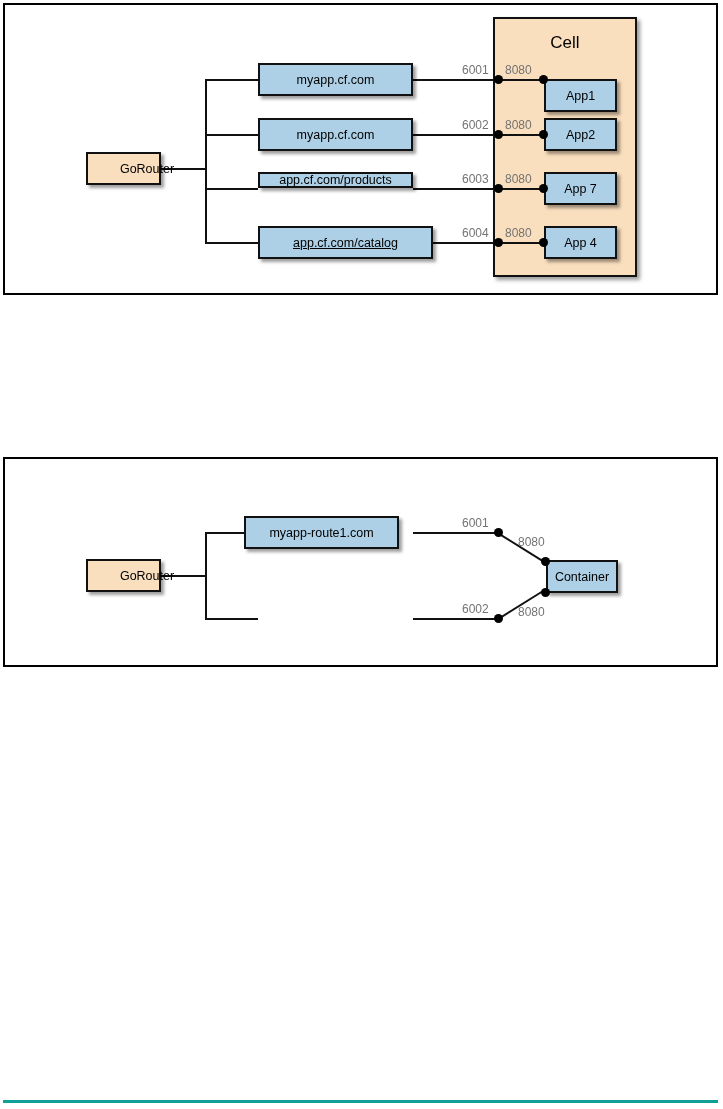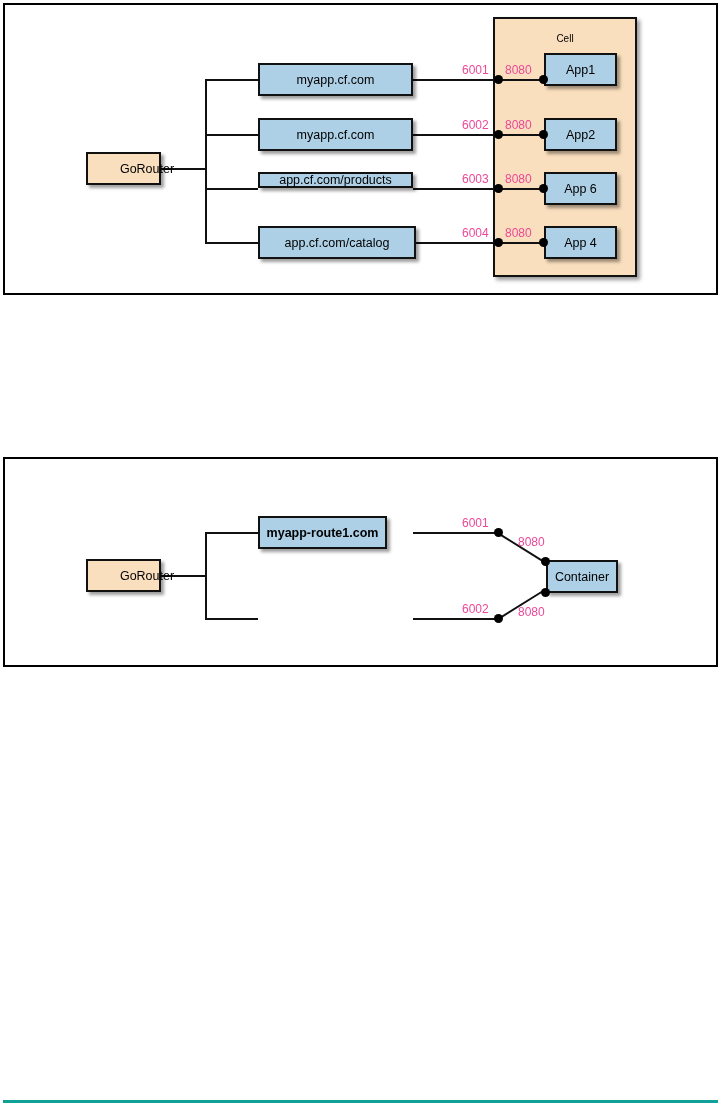--- a/index.html
+++ b/index.html
@@ -54,21 +54,21 @@
     border: 2px solid #111111;
     background: #fadfbe;
     box-shadow: 3px 3px 4px rgba(0,0,0,0.40);
     z-index: 1;
   }
   .region-title {
     position: absolute;
     left: 0;
     right: 0;
     text-align: center;
-    font-size: 10px;
+    font-size: 17px;
     color: #000000;
   }
 
   
   .line-h {
     position: absolute;
     height: 0;
     border-top: 2px solid #111111;
     z-index: 3;
   }
@@ -93,21 +93,21 @@
     height: 9px;
     border-radius: 50%;
     background: #000000;
     z-index: 6;
   }
 
   
   .port-label {
     position: absolute;
     font-size: 12px;
-    color: #ec4899;
+    color: #737373;
     white-space: nowrap;
     z-index: 6;
   }
 
   
   .caption {
     position: absolute;
     font-style: italic;
     font-size: 12.5px;
     color: #000000;
@@ -147,21 +147,21 @@
     <div class="line-h" style="left:200px; top:74px; width:53px;"></div>
     <div class="node node-blue" style="left:253px; top:58px; width:155px; height:33px;">
       <span>myapp.cf.com</span>
     </div>
     <div class="line-h" style="left:408px; top:74px; width:86px;"></div>
     <span class="port-label" style="left:457px; top:58px;">6001</span>
     <div class="dot" style="left:489px; top:70px;"></div>
     <span class="port-label" style="left:500px; top:58px;">8080</span>
     <div class="line-h" style="left:493px; top:74px; width:46px;"></div>
     <div class="dot" style="left:534px; top:70px;"></div>
-    <div class="node node-blue" style="left:539px; top:48px; width:73px; height:33px;">
+    <div class="node node-blue" style="left:539px; top:74px; width:73px; height:33px;">
       <span>App1</span>
     </div>
 
     <div class="line-h" style="left:200px; top:129px; width:53px;"></div>
     <div class="node node-blue" style="left:253px; top:113px; width:155px; height:33px;">
       <span>myapp.cf.com</span>
     </div>
     <div class="line-h" style="left:408px; top:129px; width:86px;"></div>
     <span class="port-label" style="left:457px; top:113px;">6002</span>
     <div class="dot" style="left:489px; top:125px;"></div>
@@ -176,25 +176,25 @@
     <div class="node node-blue" style="left:253px; top:167px; width:155px; height:16px;">
       <span>app.cf.com/products</span>
     </div>
     <div class="line-h" style="left:408px; top:183px; width:86px;"></div>
     <span class="port-label" style="left:457px; top:167px;">6003</span>
     <div class="dot" style="left:489px; top:179px;"></div>
     <span class="port-label" style="left:500px; top:167px;">8080</span>
     <div class="line-h" style="left:493px; top:183px; width:46px;"></div>
     <div class="dot" style="left:534px; top:179px;"></div>
     <div class="node node-blue" style="left:539px; top:167px; width:73px; height:33px;">
-      <span>App 6</span>
+      <span>App 7</span>
     </div>
 
     <div class="line-h" style="left:200px; top:237px; width:53px;"></div>
-    <div class="node node-blue" style="left:253px; top:221px; width:158px; height:33px;">
+    <div class="node node-blue" style="left:253px; top:221px; width:175px; height:33px;text-decoration:underline;">
       <span>app.cf.com/catalog</span>
     </div>
     <div class="line-h" style="left:408px; top:237px; width:86px;"></div>
     <span class="port-label" style="left:457px; top:221px;">6004</span>
     <div class="dot" style="left:489px; top:233px;"></div>
     <span class="port-label" style="left:500px; top:221px;">8080</span>
     <div class="line-h" style="left:493px; top:237px; width:46px;"></div>
     <div class="dot" style="left:534px; top:233px;"></div>
     <div class="node node-blue" style="left:539px; top:221px; width:73px; height:33px;">
       <span>App 4</span>
@@ -209,21 +209,21 @@
 
 
     <div class="node node-peach" style="left:81px; top:100px; width:75px; height:33px;">
       <span>GoRouter</span>
     </div>
 
     <div class="line-h" style="left:156px; top:116px; width:44px;"></div>
     <div class="line-v" style="left:200px; top:73px; height:86px;"></div>
 
     <div class="line-h" style="left:200px; top:73px; width:53px;"></div>
-    <div class="node node-blue" style="left:253px; top:57px; width:129px; height:33px;font-weight:bold;">
+    <div class="node node-blue" style="left:239px; top:57px; width:155px; height:33px;">
       <span>myapp-route1.com</span>
     </div>
     <div class="line-h" style="left:408px; top:73px; width:86px;"></div>
     <span class="port-label" style="left:457px; top:57px;">6001</span>
     <div class="dot" style="left:489px; top:69px;"></div>
 
     <div class="line-diag" style="left:493px; top:73px; width:54px; transform: rotate(32deg);"></div>
     <div class="dot" style="left:536px; top:98px;"></div>
     <span class="port-label" style="left:513px; top:76px;">8080</span>
 

